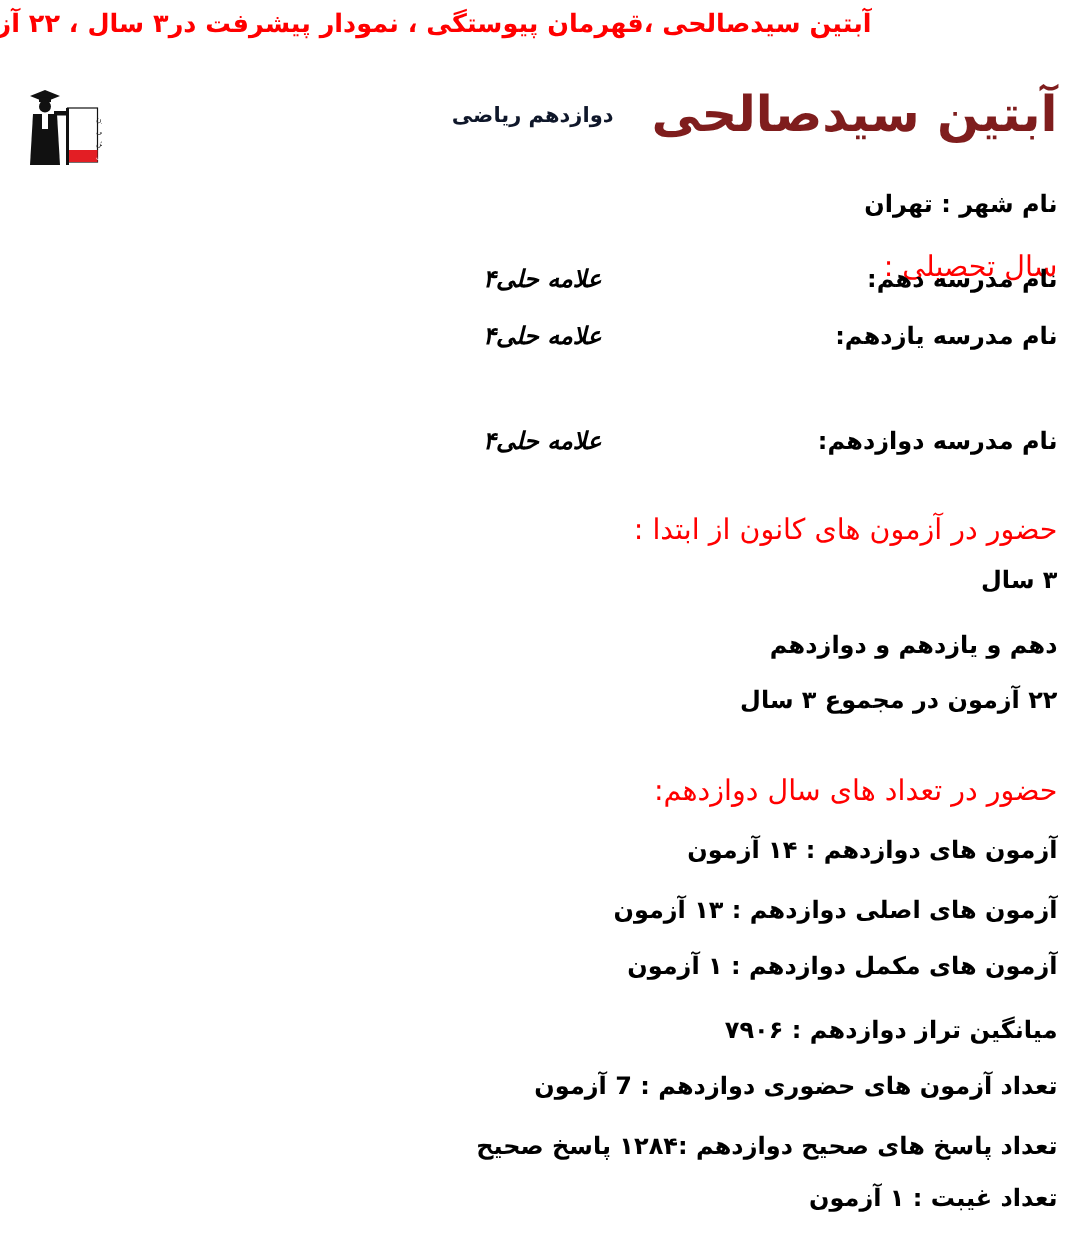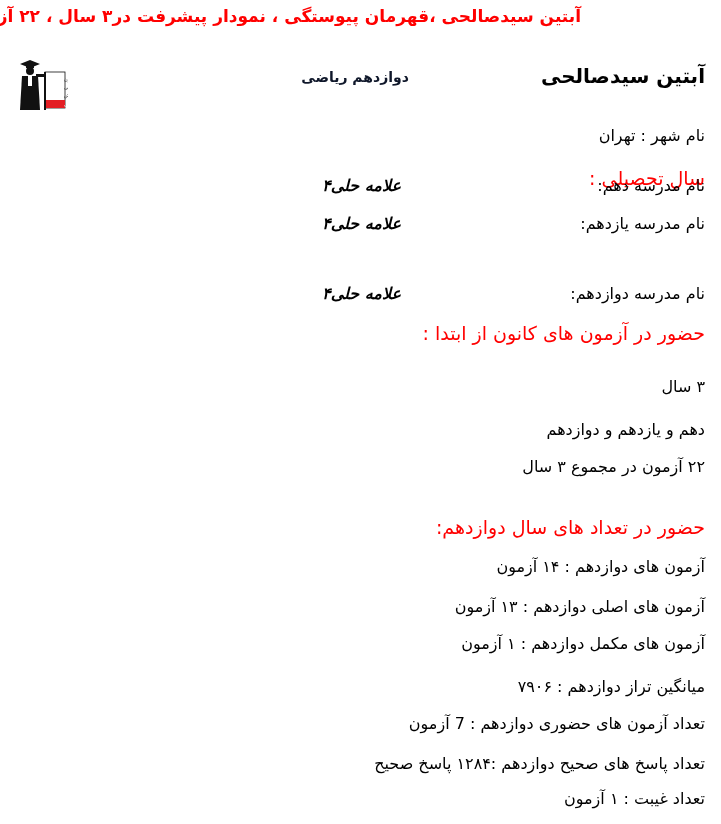--- a/index.html
+++ b/index.html
@@ -21,42 +21,42 @@
       top: 4px;
       right: 140px;
       color: #ff0000;
       font-weight: bold;
       font-size: 17px;
       line-height: 24px;
     }
     .name-title {
       top: 56px;
       right: 16px;
-      color: #000000;
+      color: #7f1d1d;
       font-weight: bold;
-      font-size: 20px;
+      font-size: 33px;
       line-height: 40px;
     }
     .grade-title {
       top: 66px;
       right: 312px;
       color: #0f172a;
       font-weight: bold;
       font-size: 14px;
       line-height: 22px;
     }
     .logo {
       top: 58px;
       left: 18px;
       width: 50px;
       height: 54px;
     }
     .line {
       right: 16px;
-      font-weight: normal;
+      font-weight: bold;
       font-size: 16px;
       line-height: 24px;
     }
     .red-label {
       right: 16px;
       color: #ff0000;
       font-size: 19px;
       line-height: 22px;
     }
     .school-value {
@@ -103,21 +103,21 @@
 
 <div class="abs line" style="top:173px; top:174px;">نام مدرسه دهم:</div>
 <div class="abs school-value" style="top:174px;">علامه حلی۴</div>
 
 <div class="abs line" style="top:212px;">نام مدرسه یازدهم:</div>
 <div class="abs school-value" style="top:212px;">علامه حلی۴</div>
 
 <div class="abs line" style="top:250px; top:282px;">نام مدرسه دوازدهم:</div>
 <div class="abs school-value" style="top:282px;">علامه حلی۴</div>
 
-<div class="abs red-label" style="top:322px;text-align:center;">حضور در آزمون های کانون از ابتدا :</div>
+<div class="abs red-label" style="top:342px;text-align:center;">حضور در آزمون های کانون از ابتدا :</div>
 <div class="abs line" style="top:375px;">۳ سال</div>
 <div class="abs line" style="top:418px;text-align:center;">دهم و یازدهم و دوازدهم</div>
 <div class="abs line" style="top:455px;">۲۲ آزمون در مجموع ۳ سال</div>
 
 <div class="abs red-label" style="top:516px;">حضور در تعداد های سال دوازدهم:</div>
 <div class="abs line" style="top:555px;text-align:center;">آزمون های دوازدهم : ۱۴ آزمون</div>
 <div class="abs line" style="top:595px;">آزمون های اصلی دوازدهم : ۱۳ آزمون</div>
 <div class="abs line" style="top:632px;">آزمون های مکمل دوازدهم : ۱ آزمون</div>
 <div class="abs line" style="top:675px;">میانگین تراز دوازدهم : ۷۹۰۶</div>
 <div class="abs line" style="top:712px;">تعداد آزمون های حضوری دوازدهم : 7 آزمون</div>

